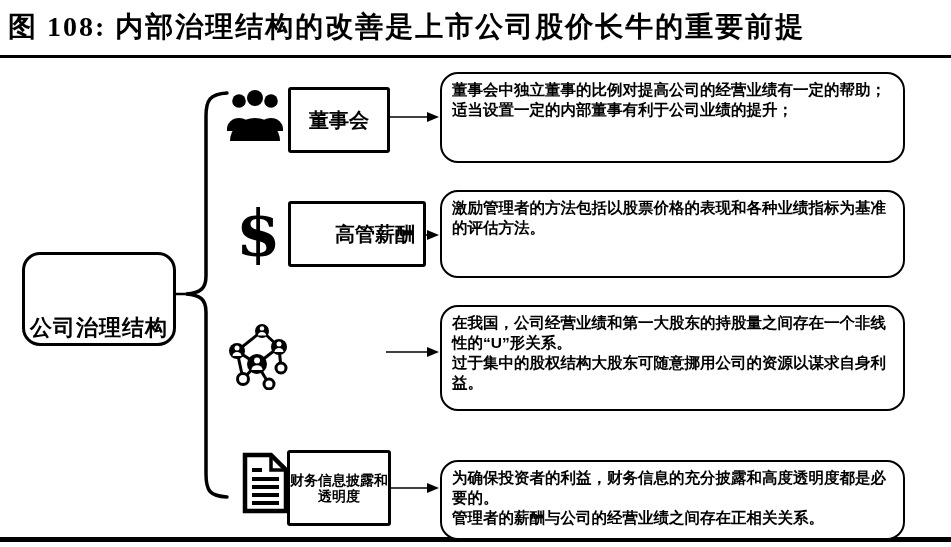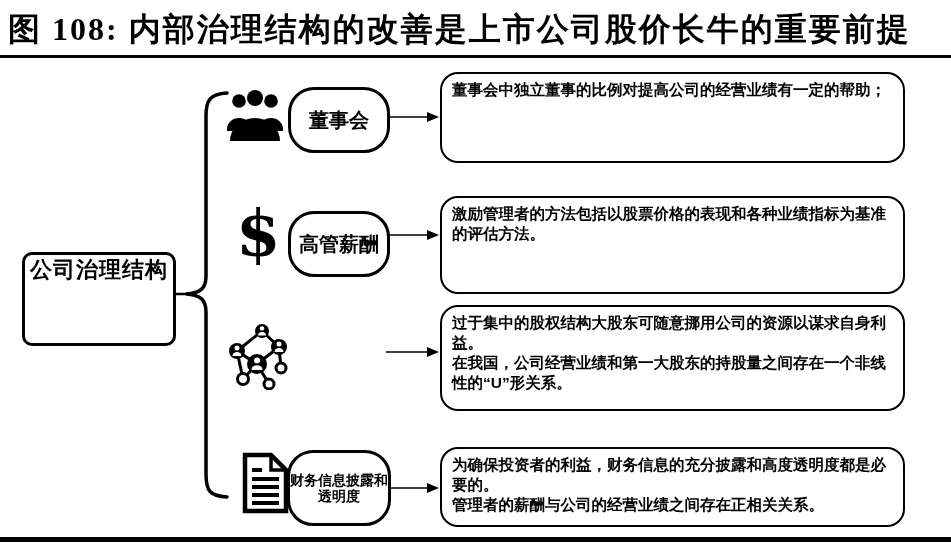--- a/index.html
+++ b/index.html
@@ -3,53 +3,53 @@
 <meta charset="utf-8">
 <style>
   html,body{margin:0;padding:0;background:#fff;}
   .canvas{
     position:relative;width:951px;height:547px;background:#fff;overflow:hidden;
     font-family:"Liberation Sans","DejaVu Sans",sans-serif;color:#000;
   }
   .title{
     position:absolute;left:8px;top:8px;width:930px;
     font-family:"Liberation Serif","DejaVu Serif",serif;
-    font-size:32px;font-weight:700;letter-spacing:2px;white-space:nowrap;
+    font-size:28px;font-weight:700;letter-spacing:2px;white-space:nowrap;
   }
   .rule{position:absolute;left:0;width:951px;background:#000;}
   .rule-top{top:55px;height:3px;}
   .rule-bottom{top:537px;height:5px;}
   .main-box{
     position:absolute;left:22px;top:252px;width:148px;height:88px;
-    border:3px solid #000;border-radius:10px;background:#fff;
-    display:flex;align-items:flex-start;justify-content:center;
+    border:3px solid #000;border-radius:18px;background:#fff;
+    display:flex;align-items:flex-end;justify-content:center;
     font-size:22px;font-weight:700;letter-spacing:1px;
   }
   .connectors{position:absolute;left:0;top:0;width:951px;height:547px;}
   .branch-label{
     position:absolute;left:288px;width:96px;
-    border:3px solid #000;border-radius:26px;background:#fff;
+    border:3px solid #000;border-radius:3px;background:#fff;
     display:flex;align-items:center;justify-content:center;text-align:center;
     font-size:20px;font-weight:700;line-height:1.15;
   }
   .bl-1{top:87px;height:60px;}
-  .bl-2{top:211px;height:60px;}
+  .bl-2{top:201px;height:60px;padding-left:36px;}
   .bl-3{top:322px;height:60px;}
   .bl-4{top:450px;height:70px;left:287px;width:98px;font-size:14px;}
   .desc-box{
     position:absolute;left:440px;width:465px;
     border:2.5px solid #000;border-radius:18px;background:#fff;
     padding:6px 10px;box-sizing:border-box;
     font-size:15.5px;font-weight:700;line-height:20px;
     word-break:break-all;overflow:hidden;
   }
   .db-1{top:72px;height:91px;}
-  .db-2{top:196px;height:98px;}
+  .db-2{top:190px;height:88px;}
   .db-3{top:305px;height:106px;}
-  .db-4{top:447px;height:80px;}
+  .db-4{top:460px;height:80px;}
   .icon{position:absolute;}
   .icon-people{left:226px;top:88px;}
   .icon-dollar{
     left:236px;top:198px;width:44px;height:74px;
     font-family:"DejaVu Serif","Liberation Serif",serif;
     font-size:64px;font-weight:700;line-height:70px;text-align:center;
   }
   .icon-network{left:224px;top:320px;}
   .icon-doc{left:238px;top:452px;}
   .watermark{
@@ -101,20 +101,21 @@
       <path d="M1 41 a12 11 0 0 1 24 0 l0 2 l-24 0 z"></path>
       <path d="M33 41 a12 11 0 0 1 24 0 l0 2 l-24 0 z"></path>
       <path d="M4 53 a25 23 0 0 1 50 0 z"></path>
     </g>
   </svg>
   <div class="branch-label bl-1">
     <span>董事会</span>
   </div>
   <div class="desc-box db-1">
     <div>董事会中独立董事的比例对提高公司的经营业绩有一定的帮助；</div>
+    <div>适当设置一定的内部董事有利于公司业绩的提升；</div>
   </div>
 
   <div class="icon icon-dollar">$</div>
   <div class="branch-label bl-2">
     <span>高管薪酬</span>
   </div>
   <div class="desc-box db-2">
     <div>激励管理者的方法包括以股票价格的表现和各种业绩指标为基准的评估方法。</div>
   </div>
 
@@ -145,22 +146,22 @@
         <path d="M34 15.5 a4 3.5 0 0 1 8 0 z"></path>
       <circle cx="55" cy="24" r="2.5"></circle>
         <path d="M50.5 32 a4.5 4 0 0 1 9 0 z"></path>
       <circle cx="13" cy="28" r="2.5"></circle>
         <path d="M8.5 36 a4.5 4 0 0 1 9 0 z"></path>
       <circle cx="33" cy="40.5" r="3"></circle>
         <path d="M27.5 50 a5.5 4.8 0 0 1 11 0 z"></path>
     </g>
   </svg>
   <div class="desc-box db-3">
+    <div>在我国，公司经营业绩和第一大股东的持股量之间存在一个非线性的“U”形关系。</div>
     <div>过于集中的股权结构大股东可随意挪用公司的资源以谋求自身利益。</div>
-    <div>在我国，公司经营业绩和第一大股东的持股量之间存在一个非线性的“U”形关系。</div>
   </div>
 
   <svg class="icon icon-doc" width="54" height="62" viewBox="0 0 54 62">
     <path d="M7 3 H33 L48 18 V59 H7 Z" fill="#fff" stroke="#000" stroke-width="4.5" stroke-linejoin="miter"></path>
     <path d="M33 3 V18 H48" fill="none" stroke="#000" stroke-width="3.5"></path>
     <g stroke="#000" stroke-width="4">
       <line x1="14" y1="18" x2="24" y2="18"></line>
       <line x1="14" y1="27" x2="41" y2="27"></line>
       <line x1="14" y1="35" x2="41" y2="35"></line>
       <line x1="14" y1="43" x2="41" y2="43"></line>

